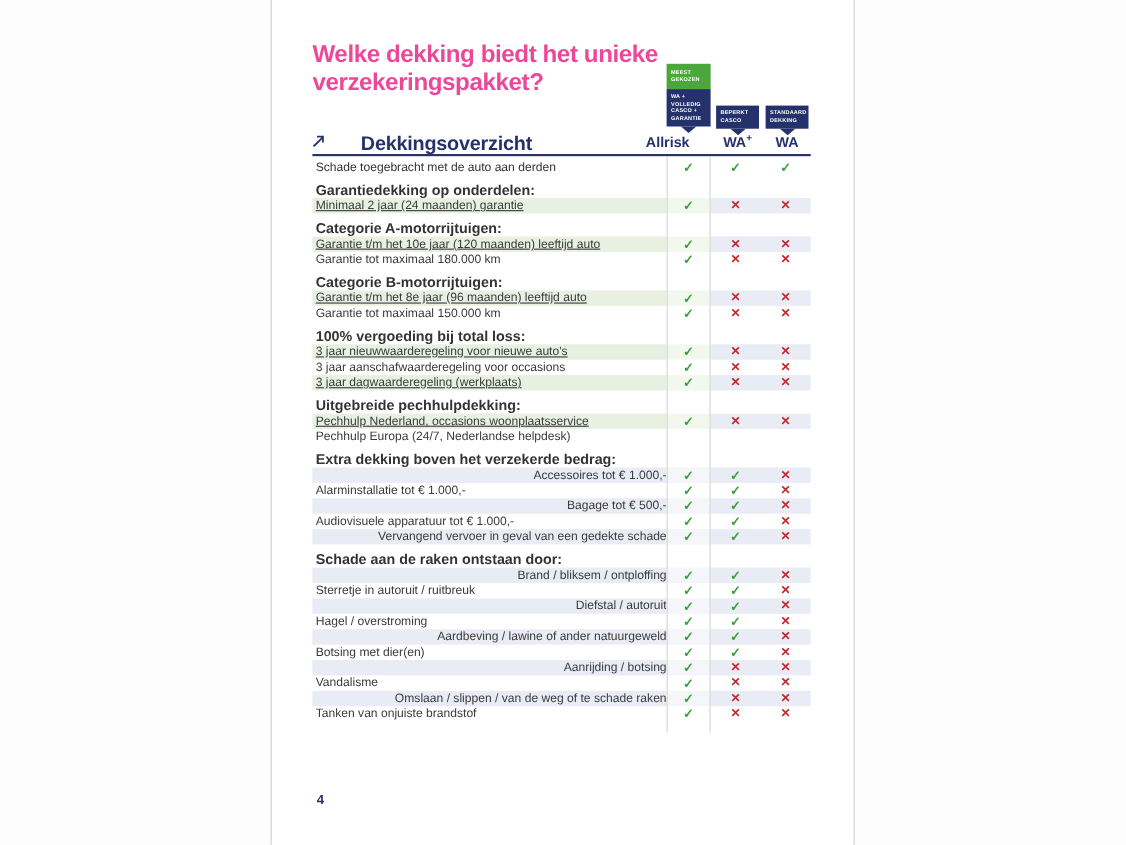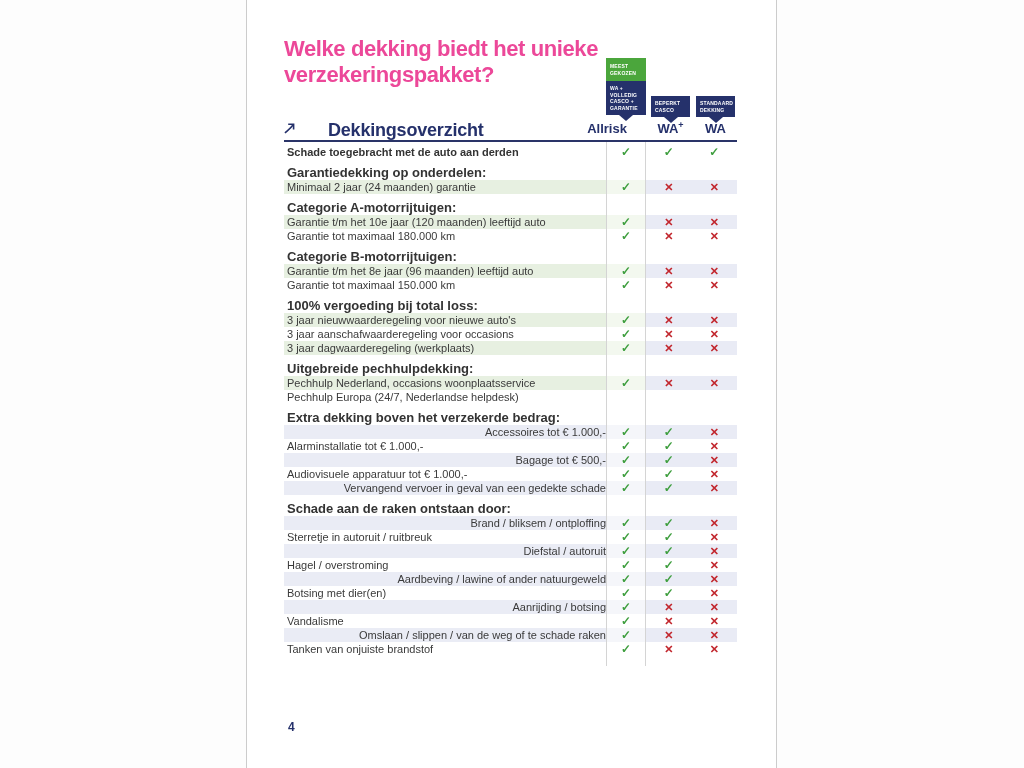--- a/index.html
+++ b/index.html
@@ -53,27 +53,27 @@
   
   .band-lines {
     position:absolute; left:322px; top:142px; width:40px; height:524px;
     border-left:1px solid #d4d4d4; border-right:1px solid #d4d4d4;
     pointer-events:none; z-index:5;
   }
 
   
   .table-body { position:absolute; left:0; top:145px; width:453px; }
   .item-row { display:flex; height:14px; line-height:14px; font-size:11px; color:#3a3a3a; }
-  .item-row.bold .item-label { font-weight:bold; color:#333333; }
+  .item-row.bold .item-label { font-weight:normal; color:#333333; }
   .item-label { width:322px; padding-left:3px; white-space:nowrap; overflow:hidden; }
   .cell-allrisk { width:40px; text-align:center; }
   .cell-right { width:91px; display:flex; }
   .mark-cell { flex:1; text-align:center; }
 
-  .tint-green .item-label  { background:#e7f0e1; }
+  .tint-green .item-label  { background:#e7f0e1;text-decoration:underline; }
   .tint-green .cell-allrisk{ background:#f3f8ef; }
   .tint-green .cell-right  { background:#e9ebf5; }
   .tint-lav .item-label    { background:#eaecf5;text-align:right; }
   .tint-lav .cell-allrisk  { background:#f5f6fa; }
   .tint-lav .cell-right    { background:#e9ebf5; }
 
   .section-row {
     height:21px; padding-top:7px; padding-left:3px; line-height:14px;
     font-size:13px; font-weight:bold; color:#333333; white-space:nowrap;
   }

